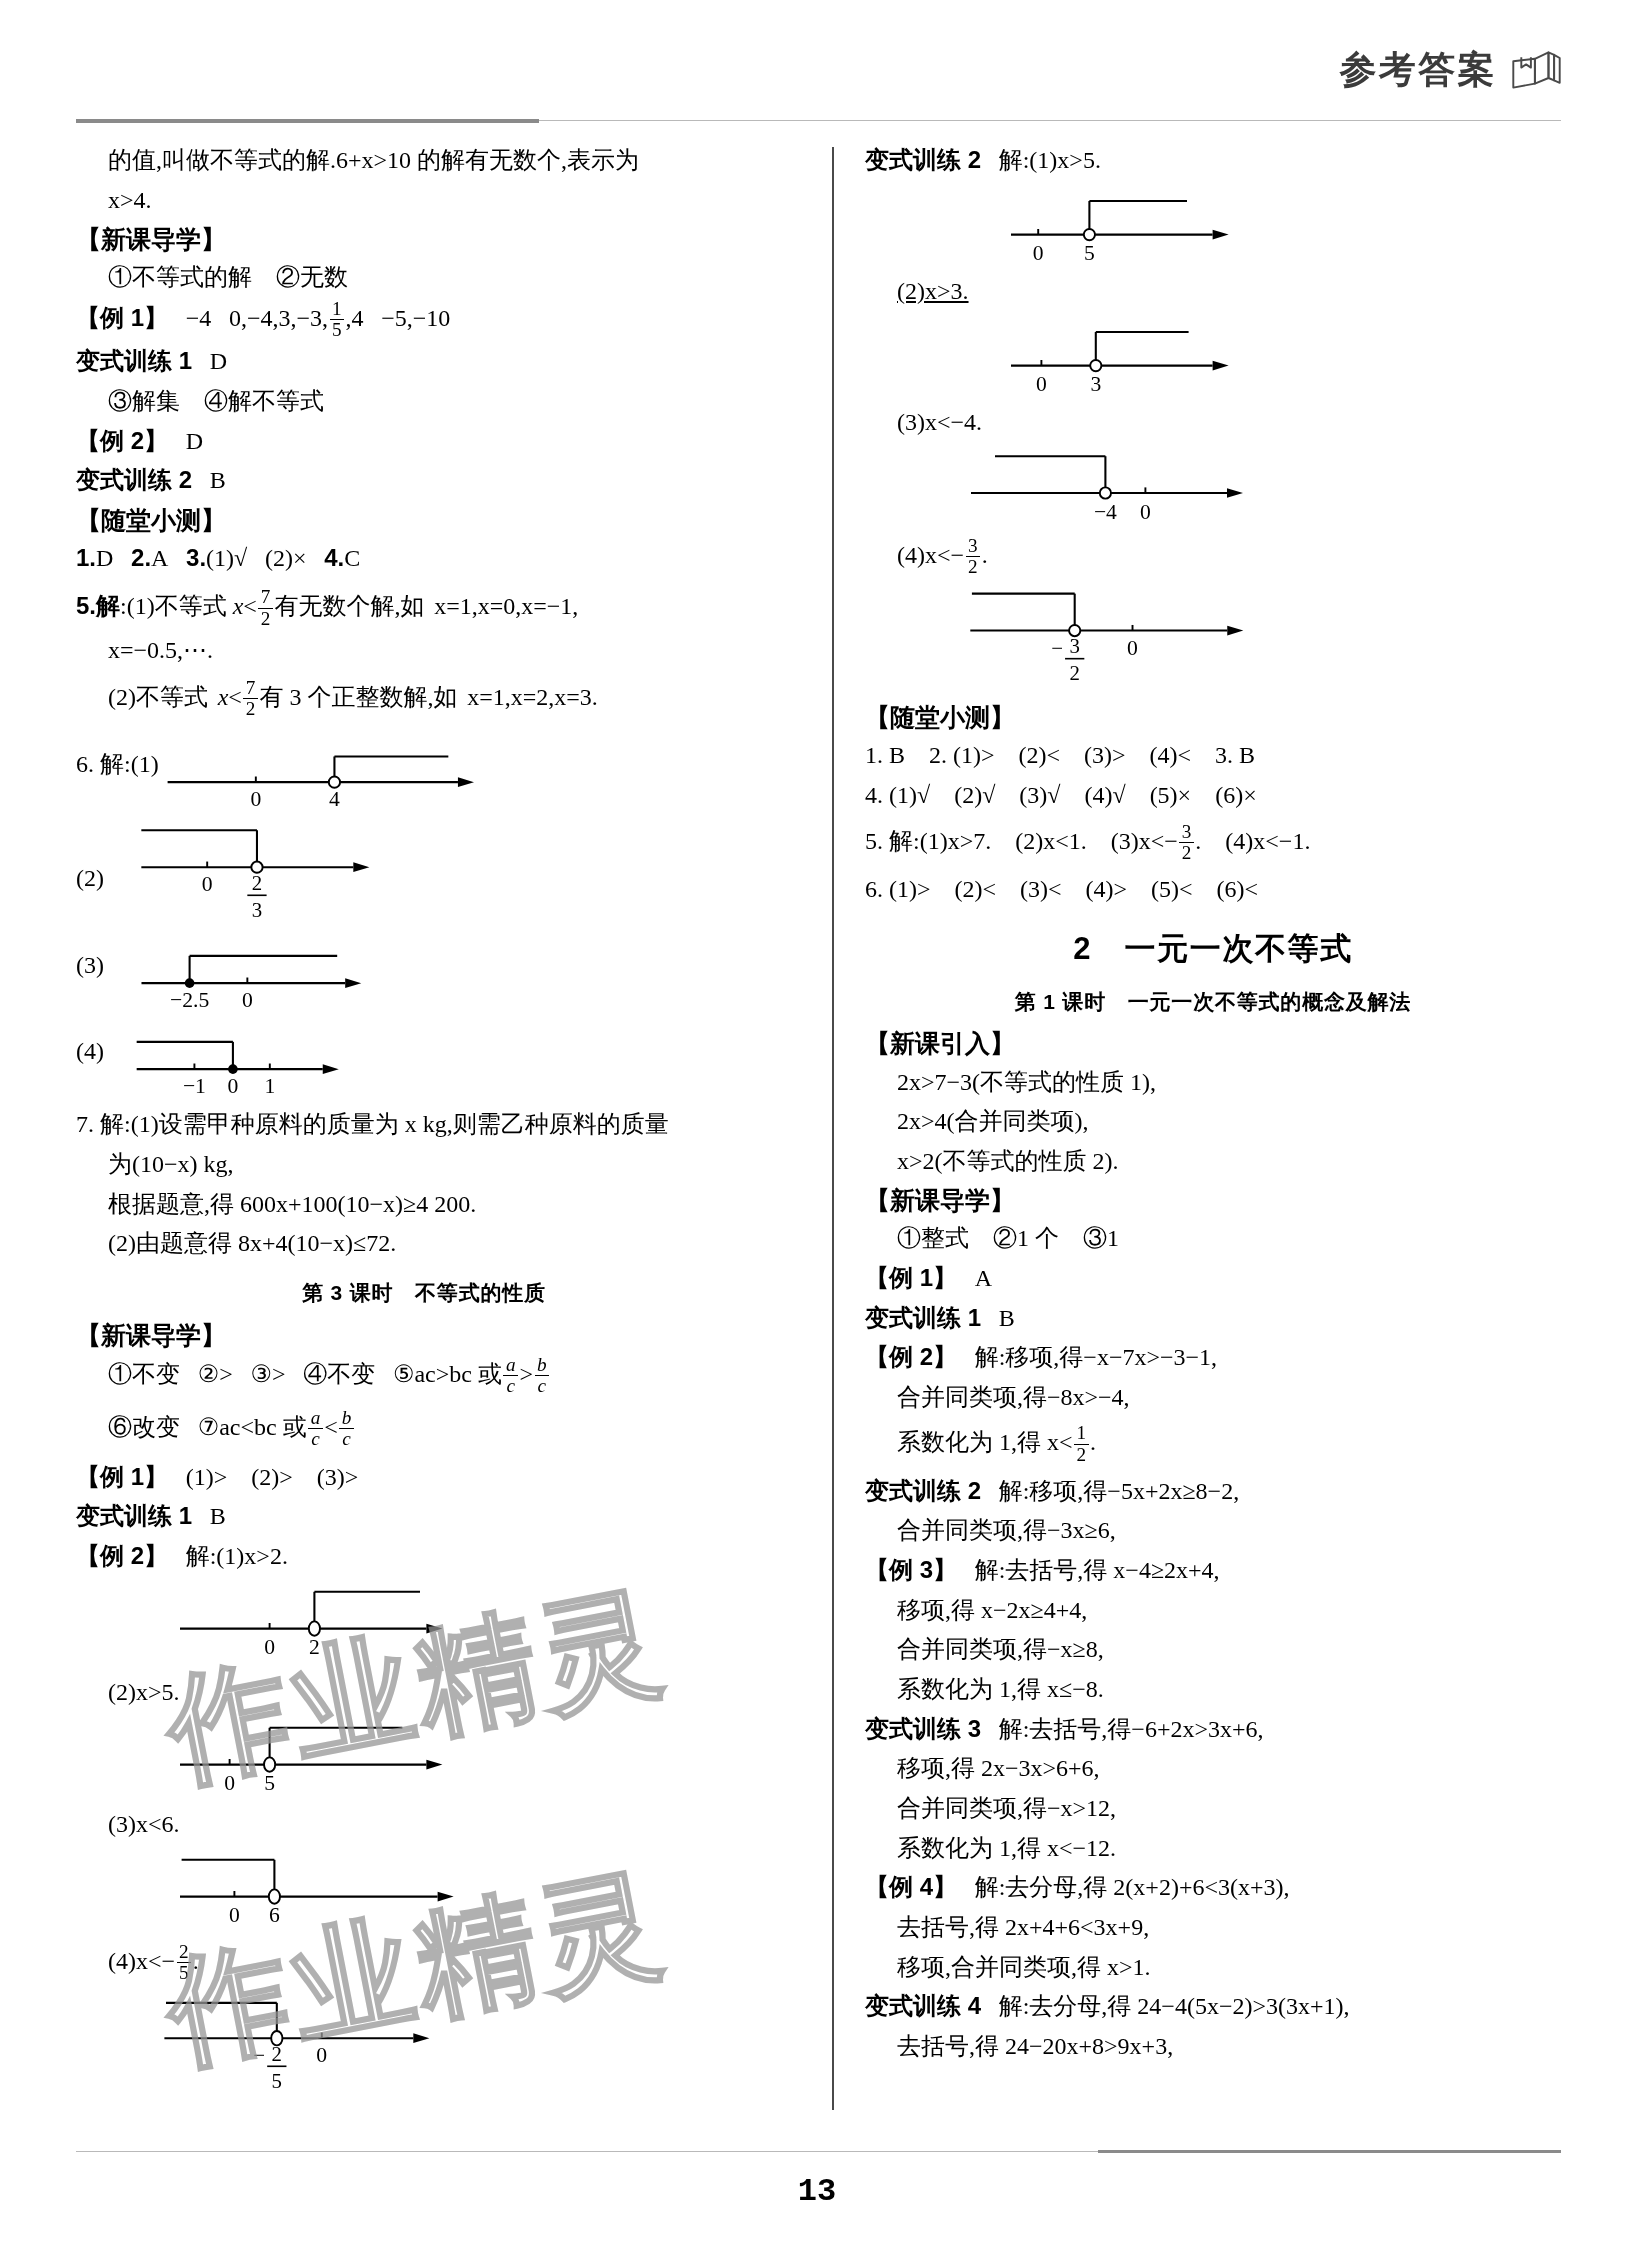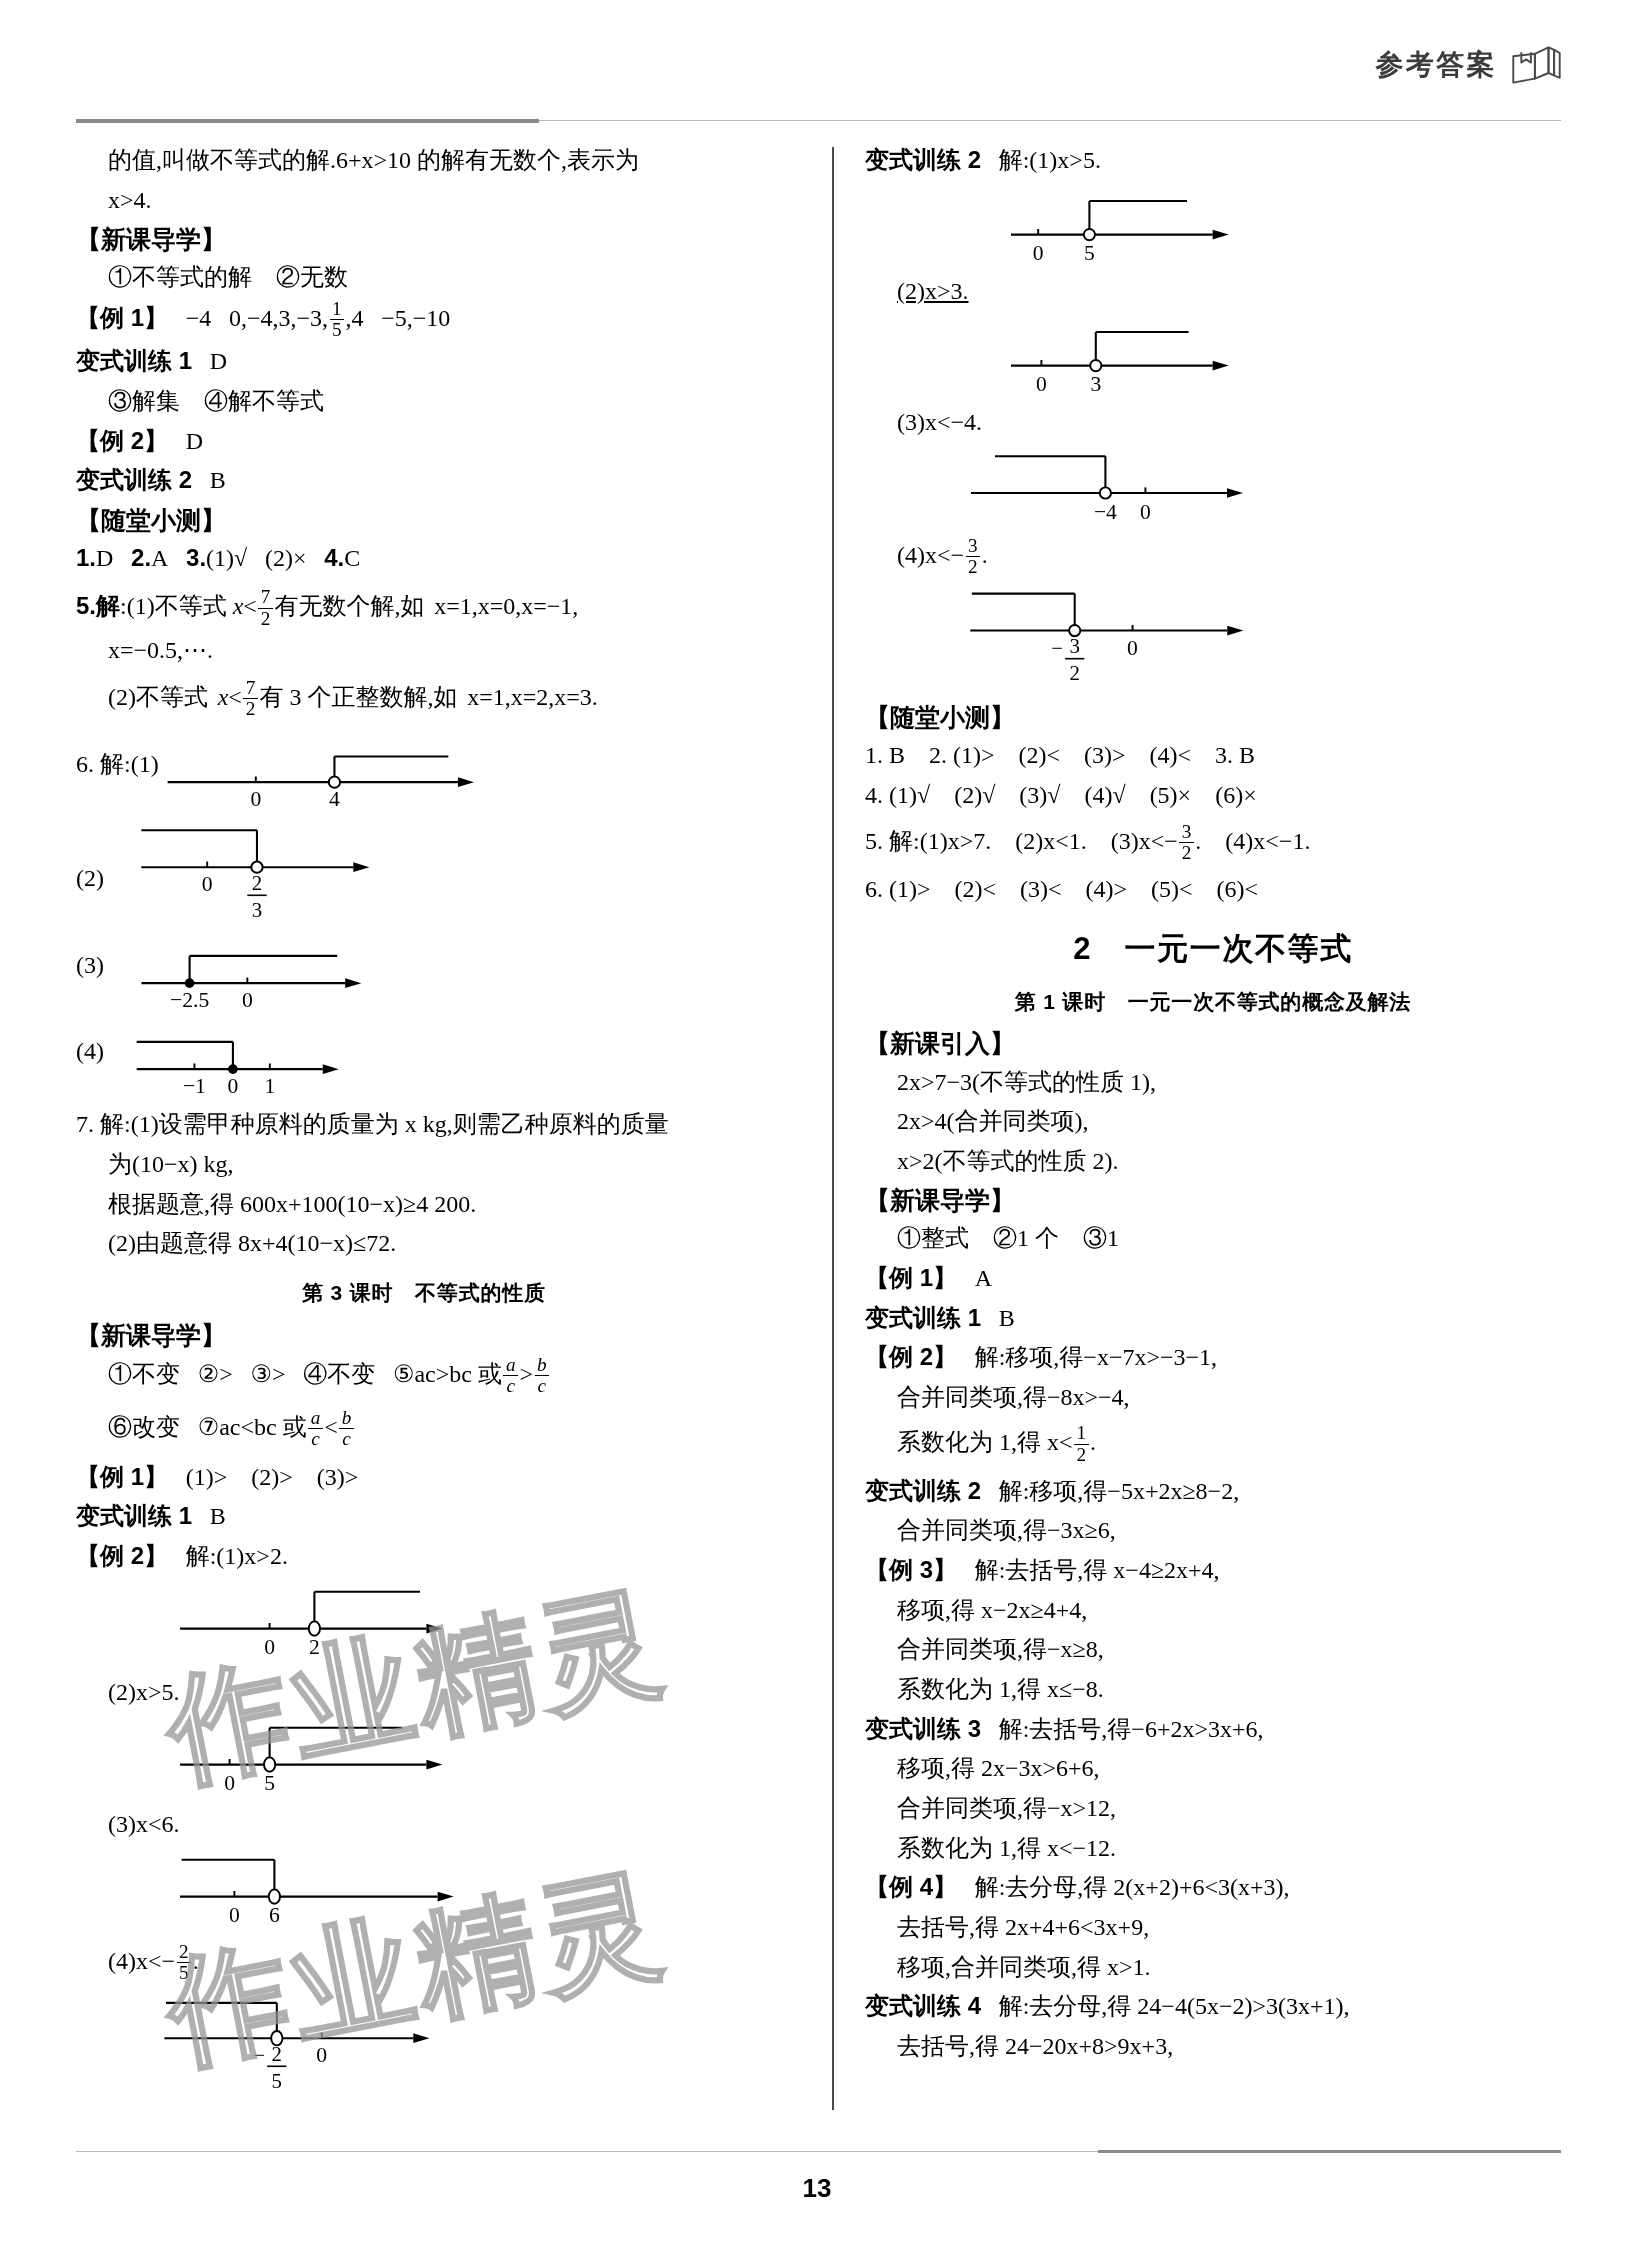--- a/index.html
+++ b/index.html
@@ -14,21 +14,21 @@
   
   #page-header{
     position:absolute; left:0; top:0; width:1634px; height:121px;
   }
   .hdr-title-wrap{
     position:absolute; right:71px; top:45px;
     display:flex; align-items:center; gap:13px;
   }
   .hdr-title{
     font-family:"Liberation Sans", sans-serif;
-    font-size:28px; font-weight:600; letter-spacing:2.4px; color:#3b3b3b;
+    font-size:37px; font-weight:600; letter-spacing:2.4px; color:#3b3b3b;
   }
   .book-icon{ width:53px; height:40px; display:block; }
 
   .hdr-rule{
     position:absolute; left:76px; top:119px; width:1485px; height:4px;
   }
   .hdr-rule .thick{
     position:absolute; left:0; top:0; width:463px; height:4px; background:#8a8a8a;
   }
   .hdr-rule .thin{
@@ -113,22 +113,22 @@
     white-space:nowrap;
   }
   #wm1{ left:165px; top:1605px; font-size:121px; transform:rotate(-11deg); }
   #wm2{ left:165px; top:1887px; font-size:121px; transform:rotate(-11deg); }
 
   
   #page-footer{
     position:absolute; left:0; top:2173px; width:1634px; text-align:center;
   }
   .folio{
-    font-family:Liberation Sans, sans-serif;
-    font-size:26px; font-weight:bold;
+    font-family:Liberation Mono, monospace;
+    font-size:32px; font-weight:bold;
   }
   .footer-rule{
     position:absolute; left:76px; top:2150px; width:1485px; height:3.2px;
   }
   .footer-rule .thin2{
     position:absolute; left:0; top:0.8px; width:1022px; height:1.6px; background:#b9b9b9;
   }
   .footer-rule .thick2{
     position:absolute; left:1022px; top:0; width:463px; height:3.2px; background:#8a8a8a;
   }

